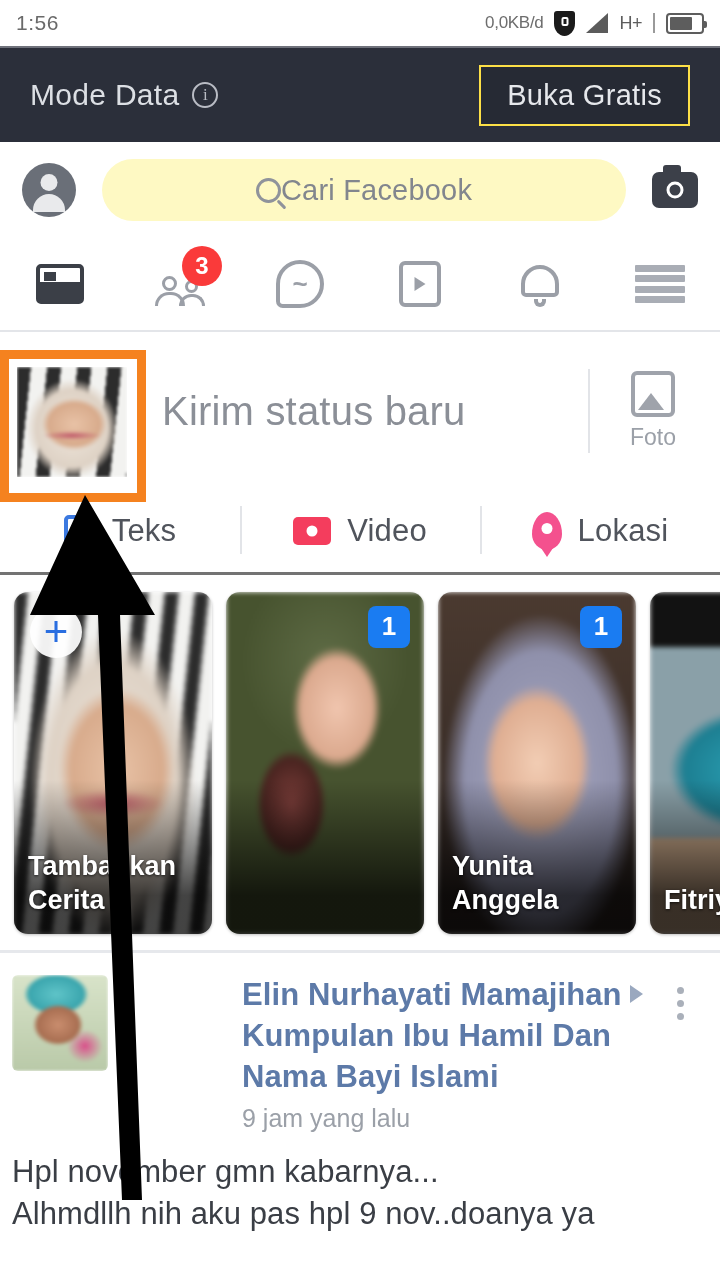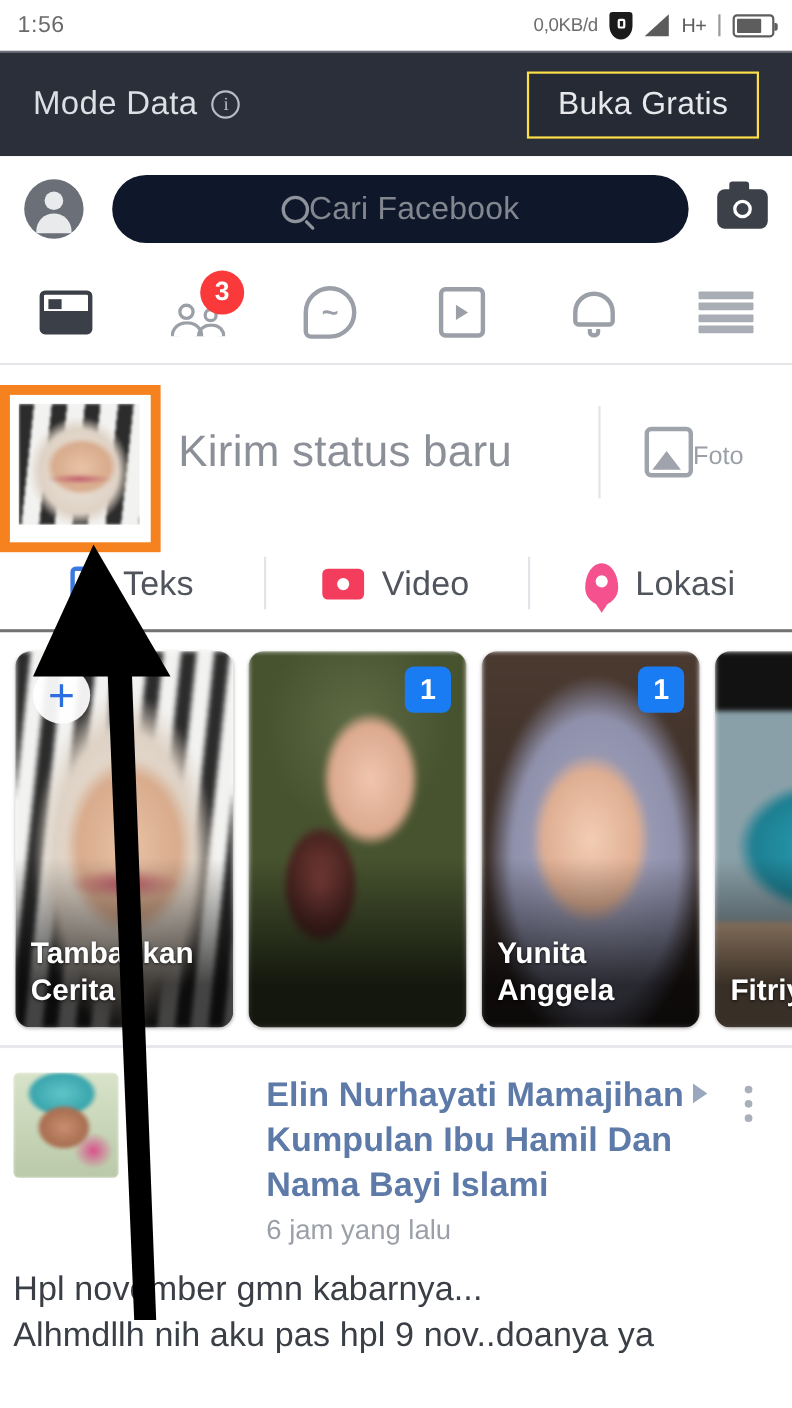--- a/index.html
+++ b/index.html
@@ -173,21 +173,21 @@
     position: absolute;
     left: 50%; bottom: 5px;
     transform: translateX(-50%);
     width: 32px; height: 18px;
     background: #e9eaec;
     border-radius: 16px 16px 0 0;
   }
   .searchbox {
     flex: 1;
     height: 62px;
-    background: #0f172a;
+    background: #fef9c3;
     border-radius: 34px;
     margin: 0 26px;
     display: flex;
     align-items: center;
     justify-content: center;
   }
   .mag {
     width: 19px; height: 19px;
     border: 3px solid #8f939b;
     border-radius: 50%;
@@ -400,21 +400,21 @@
     align-items: center;
   }
   .comp-divider {
     width: 2px;
     height: 84px;
     background: #e2e4e8;
     margin-right: 40px;
   }
   .comp-photo {
     display: flex;
-    flex-direction: row;
+    flex-direction: column;
     align-items: center;
     margin-right: 24px;
   }
   .ic-photo {
     width: 44px; height: 46px;
     border: 4px solid #9fa3ab;
     border-radius: 6px;
     box-sizing: border-box;
     position: relative;
     background: #fff;
@@ -850,21 +850,21 @@
 
 <div class="post">
   <div class="post-head">
     <span class="post-avatar">
       <span class="ph-baby blurred-lite" style="position:absolute;inset:0;"></span>
     </span>
     <div class="post-meta">
       <div class="post-author">
         <span>Elin Nurhayati Mamajihan</span><span class="post-caret"></span><span>Kumpulan Ibu Hamil Dan Nama Bayi Islami</span>
       </div>
-      <div class="post-time">6 jam yang lalu</div>
+      <div class="post-time">9 jam yang lalu</div>
     </div>
     <div class="post-menu">
         <i></i>
         <i></i>
         <i></i>
       </div>
   </div>
   <div class="post-body">
     <div>Hpl november gmn kabarnya...</div>
     <div>Alhmdllh nih aku pas hpl 9 nov..doanya ya</div>

